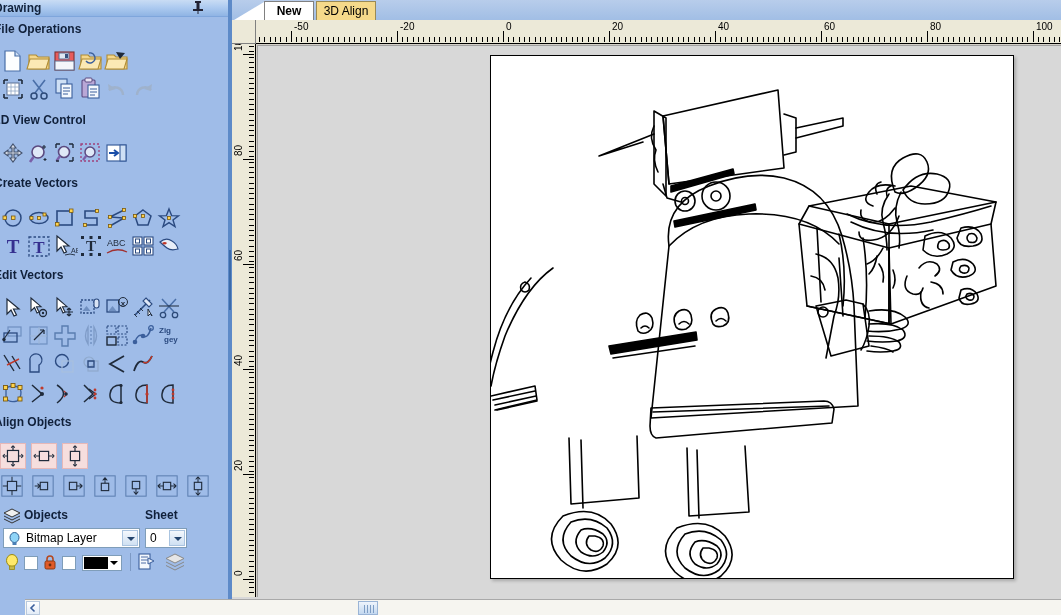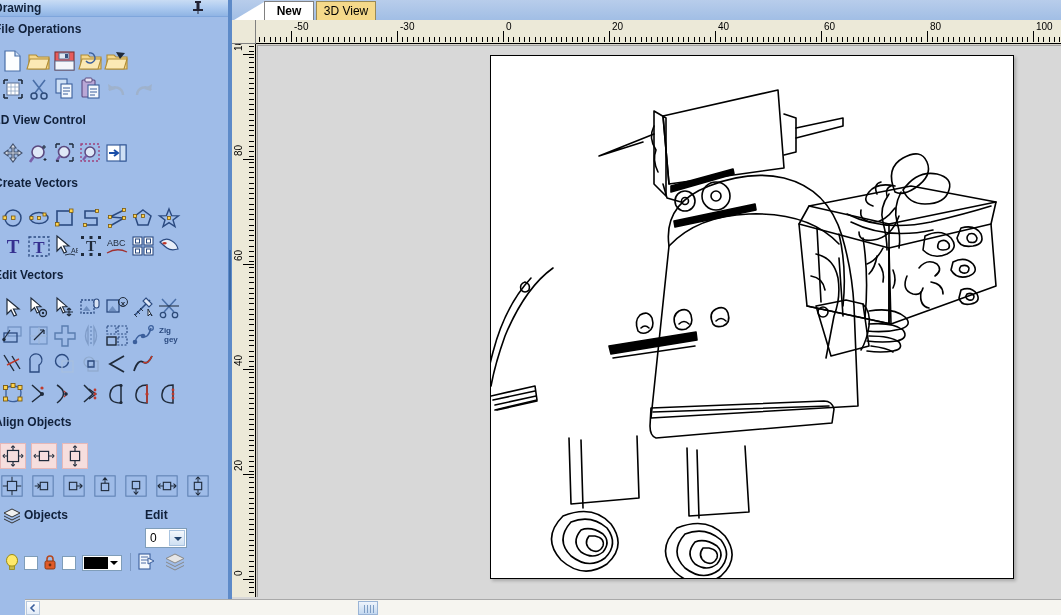--- a/index.html
+++ b/index.html
@@ -708,22 +708,32 @@
     </div>
 
     <span style="position:absolute;left:3px;top:508px;">
       <svg width="18" height="16" viewBox="0 0 18 16">
         <path d="M9 1 L17 5 L9 9 L1 5 Z" fill="#f0f0f0" stroke="#333" stroke-width="1"></path>
         <path d="M1 8 L9 12 L17 8" fill="none" stroke="#333" stroke-width="1"></path>
         <path d="M1 11 L9 15 L17 11" fill="none" stroke="#333" stroke-width="1"></path>
       </svg>
     </span>
     <div class="layers-head" style="left:24px;top:508px;">Objects</div>
-    <div class="layers-head" style="left:145px;top:508px;">Edit</div>
-
+    <div class="layers-head" style="left:145px;top:508px;">Sheet</div>
+
+    <div class="combo" style="left:3px;top:528px;width:137px;">
+      <span style="position:absolute;left:4px;top:3px;">
+        <svg width="13" height="14" viewBox="0 0 13 14">
+          <ellipse cx="6.5" cy="5.5" rx="4.5" ry="5" fill="#8fd4f7" stroke="#2e5f92" stroke-width="1"></ellipse>
+          <rect x="4.5" y="10" width="4" height="3" fill="#4b7fb5"></rect>
+        </svg>
+      </span>
+      <span class="val ind">Bitmap Layer</span>
+      <span class="arrow"></span>
+    </div>
 
     <div class="combo" style="left:145px;top:528px;width:42px;">
       <span class="val">0</span>
       <span class="arrow"></span>
     </div>
 
     <span style="position:absolute;left:4px;top:554px;">
       <svg width="16" height="17" viewBox="0 0 16 17">
         <ellipse cx="8" cy="6.5" rx="5.5" ry="6" fill="#ffe96b" stroke="#9a8a10" stroke-width="1"></ellipse>
         <rect x="5.5" y="12" width="5" height="3.5" fill="#c8b94a" stroke="#9a8a10" stroke-width=".8"></rect>
@@ -761,21 +771,21 @@
 
   <div id="splitter">
     <div class="grip"></div>
   </div>
 
   <div id="doc-area">
 
     <div id="tabstrip">
       <div class="tab-skew"></div>
       <div class="tab active" style="left:32px;width:50px;">New</div>
-      <div class="tab inactive" style="left:84px;width:60px;">3D View</div>
+      <div class="tab inactive" style="left:84px;width:60px;">3D Align</div>
     </div>
 
     <div id="ruler-corner"></div>
 
     <div id="hruler">
         <div class="rl-tick" style="left: 3px; top: 17px; width: 1px; height: 5px;"></div>
         <div class="rl-tick" style="left: 8px; top: 17px; width: 1px; height: 5px;"></div>
         <div class="rl-tick" style="left: 14px; top: 17px; width: 1px; height: 5px;"></div>
         <div class="rl-tick" style="left: 19px; top: 17px; width: 1px; height: 5px;"></div>
         <div class="rl-tick" style="left: 24px; top: 17px; width: 1px; height: 5px;"></div>
@@ -922,21 +932,21 @@
         <div class="rl-tick" style="left: 771px; top: 17px; width: 1px; height: 5px;"></div>
         <div class="rl-tick" style="left: 777px; top: 17px; width: 1px; height: 5px;"></div>
         <div class="rl-tick" style="left: 782px; top: 17px; width: 1px; height: 5px;"></div>
         <div class="rl-tick" style="left: 787px; top: 17px; width: 1px; height: 5px;"></div>
         <div class="rl-tick" style="left: 793px; top: 17px; width: 1px; height: 5px;"></div>
         <div class="rl-tick" style="left: 798px; top: 17px; width: 1px; height: 5px;"></div>
         <div class="rl-tick" style="left: 803px; top: 17px; width: 1px; height: 5px;"></div>
         <div class="rl-tick" style="left: 35px; top: 11px; width: 1px; height: 11px;"></div>
         <div class="rl-label" style="left: 38px; top: 1px;">-50</div>
         <div class="rl-tick" style="left: 141px; top: 11px; width: 1px; height: 11px;"></div>
-        <div class="rl-label" style="left: 144px; top: 1px;">-30</div>
+        <div class="rl-label" style="left: 144px; top: 1px;">-20</div>
         <div class="rl-tick" style="left: 247px; top: 11px; width: 1px; height: 11px;"></div>
         <div class="rl-label" style="left: 250px; top: 1px;">0</div>
         <div class="rl-tick" style="left: 353px; top: 11px; width: 1px; height: 11px;"></div>
         <div class="rl-label" style="left: 356px; top: 1px;">20</div>
         <div class="rl-tick" style="left: 459px; top: 11px; width: 1px; height: 11px;"></div>
         <div class="rl-label" style="left: 462px; top: 1px;">40</div>
         <div class="rl-tick" style="left: 565px; top: 11px; width: 1px; height: 11px;"></div>
         <div class="rl-label" style="left: 568px; top: 1px;">60</div>
         <div class="rl-tick" style="left: 671px; top: 11px; width: 1px; height: 11px;"></div>
         <div class="rl-label" style="left: 674px; top: 1px;">80</div>

